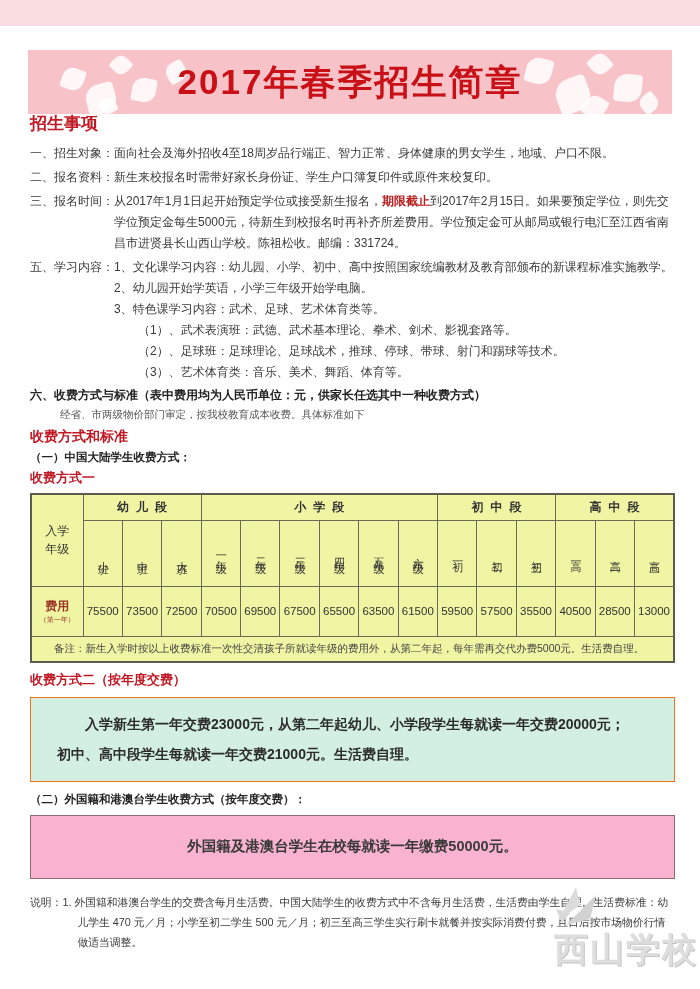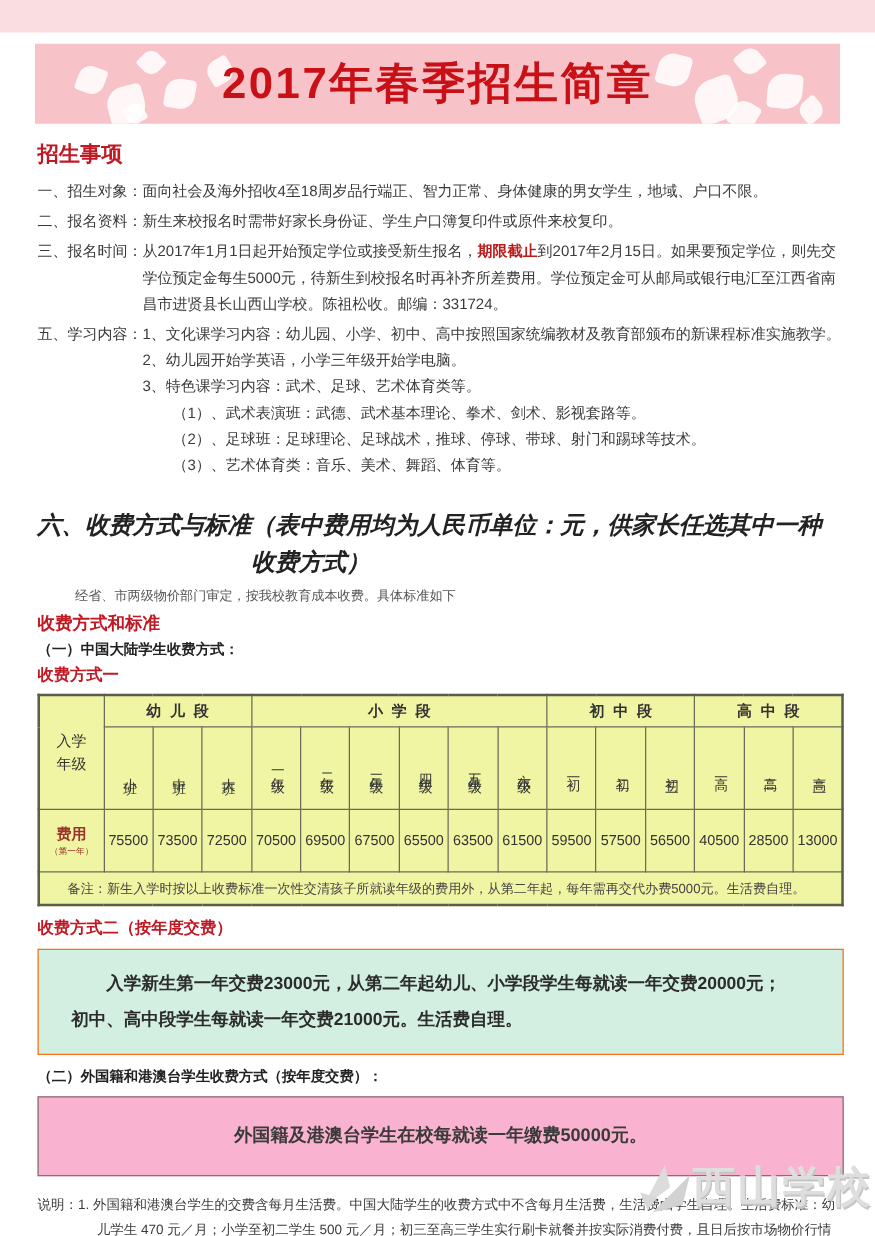--- a/index.html
+++ b/index.html
@@ -2,33 +2,33 @@
 <html><head>
 <meta charset="utf-8">
 <style>
   * { margin:0; padding:0; box-sizing:border-box; }
   html,body { background:#ffffff; }
   body { font-family:"Liberation Sans","DejaVu Sans",sans-serif; color:#333; }
   .page { position:relative; width:700px; height:989px; margin:0 auto; background:#fff; overflow:hidden; }
 
   
   .top-strip { position:absolute; top:0; left:0; width:700px; height:26px; background:#fadde0; }
-  .banner { position:absolute; top:35px; left:28px; width:644px; height:64px; background:#f7c3c9; overflow:hidden; }
+  .banner { position:absolute; top:50px; left:28px; width:644px; height:64px; background:#f7c3c9; overflow:hidden; }
   .banner h1 { position:relative; z-index:2; text-align:center; line-height:64px; font-size:35px; font-weight:bold; color:#c81016; letter-spacing:2px; }
   .fl { position:absolute; background:#ffffff; opacity:.85; border-radius:48% 14% 48% 14%; z-index:1; }
 
   
   .content { position:absolute; top:110px; left:30px; width:645px; }
   .h-red-big { color:#c01924; font-size:17px; font-weight:bold; margin:2px 0 8px 0; }
   .item { display:flex; font-size:12px; line-height:1.75; margin-bottom:3px; color:#3a3a3a; }
   .item .lbl { white-space:nowrap; flex:0 0 auto; }
   .item .txt { flex:1; }
   .red { color:#b91c1c; font-weight:bold; }
   .sub-indent { padding-left:24px; }
-  .item-big { font-size:19px; font-weight:bold; color:#222; margin-top:23px; line-height:1.6;font-style:italic; }
+  .item-big { font-size:12px; font-weight:bold; color:#222; margin-top:3px; line-height:1.6; }
   .subnote { font-size:10.5px; color:#555; padding-left:30px; margin:1px 0 6px 0; }
   .h-red-mid { color:#c01924; font-size:14px; font-weight:bold; margin:6px 0 4px 0; }
   .h-black { font-size:11.5px; font-weight:bold; color:#222; margin:4px 0; }
   .h-red-sm { color:#c01924; font-size:13px; font-weight:bold; margin:4px 0 6px 0; }
 
   
   table.fee-table { width:100%; border-collapse:collapse; background:#eff5a3; table-layout:fixed; margin-bottom:8px; }
   table.fee-table td { border:1px solid #6b6b5a; text-align:center; vertical-align:middle; color:#333; }
   table.fee-table { border:2px solid #5c5c4e; }
   td.corner { width:52px; font-size:12px; line-height:1.5; }
@@ -48,21 +48,21 @@
   .pink-box { background:#f9b3d1; border:1px solid #8c6c72; margin:8px 0 14px 0; height:64px; display:flex; align-items:center; justify-content:center; }
   .pink-box span { font-size:14.5px; font-weight:bold; color:#3a3a3a; }
 
   
   .notes { display:flex; font-size:10.8px; line-height:1.85; color:#3a3a3a; margin-top:6px; }
   .notes .nlbl { white-space:nowrap; flex:0 0 auto; }
   .notes .nitems { flex:1; }
   .note-item { padding-left:15px; text-indent:-15px; }
 
   
-  .watermark { position:absolute; right:2px; bottom:16px; display:flex; align-items:center; z-index:3; }
+  .watermark { position:absolute; right:2px; bottom:16px; display:flex; z-index:3;flex-direction:column; }
   .watermark .wm-text { font-size:34px; font-weight:bold; color:#dedede; letter-spacing:2px; text-shadow:1px 1px 0 #c4c4c4; }
 </style>
 </head>
 <body>
 
 <div class="page">
 
   <div class="top-strip"></div>
 
   <div class="banner">
@@ -161,21 +161,21 @@
         <td>73500</td>
         <td>72500</td>
         <td>70500</td>
         <td>69500</td>
         <td>67500</td>
         <td>65500</td>
         <td>63500</td>
         <td>61500</td>
         <td>59500</td>
         <td>57500</td>
-        <td>56500</td>
+        <td>35500</td>
         <td>40500</td>
         <td>28500</td>
         <td>13000</td>
       </tr>
       <tr class="note-row">
         <td colspan="16">备注：新生入学时按以上收费标准一次性交清孩子所就读年级的费用外，从第二年起，每年需再交代办费5000元。生活费自理。</td>
       </tr>
     </tbody>
       </table>
 

